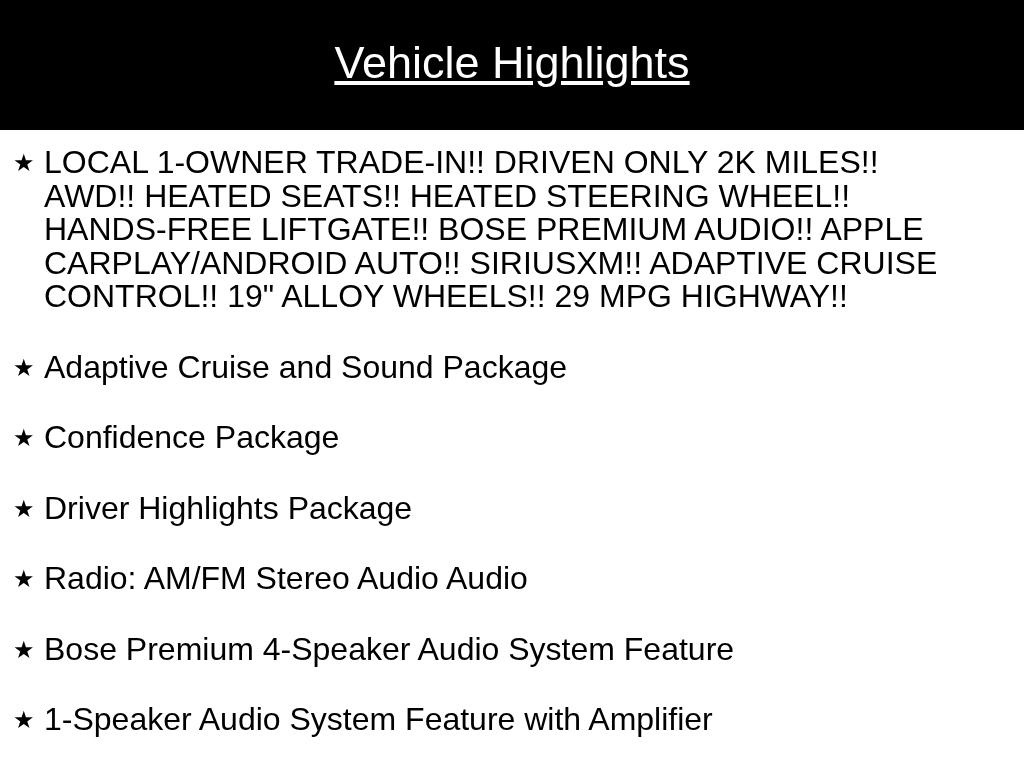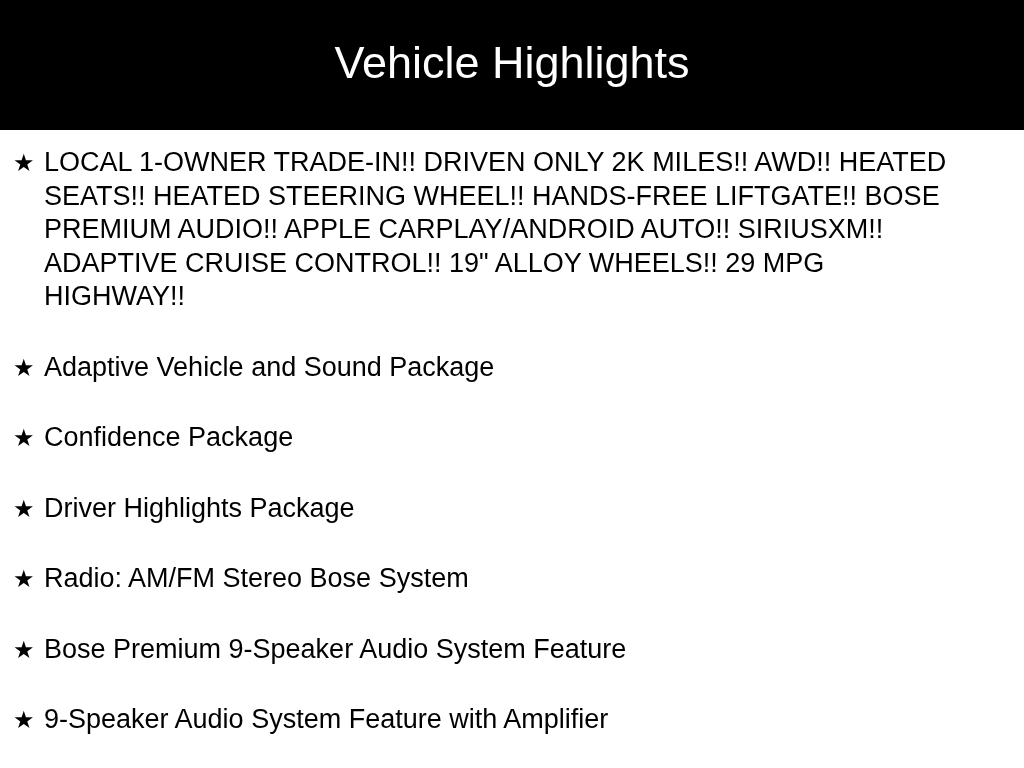--- a/index.html
+++ b/index.html
@@ -35,20 +35,21 @@
   .header-title {
     color: #ffffff;
     font-size: 45px;
     font-weight: normal;
     line-height: 1;
     letter-spacing: 0px;
     margin: 0;
     padding: 0 0 6px 0;
     text-align: center;
     white-space: nowrap;
+    text-decoration: underline;
   }
 
   
   .content {
     flex: 1 1 auto;
     background: #ffffff;
     padding: 16px 20px 0 13px;
     box-sizing: border-box;
   }
 
@@ -77,21 +78,21 @@
     line-height: 33.5px;
     color: #000000;
     text-align: left;
     user-select: none;
   }
 
   .item-text {
     flex: 1 1 auto;
     max-width: 915px;
     color: #000000;
-    font-size: 27px;
+    font-size: 32px;
     line-height: 33.5px;
     text-align: left;
     word-wrap: break-word;
   }
 </style>
 </head>
 <body>
 
 <div class="page">
 
@@ -102,44 +103,44 @@
   <div class="content">
     <ul class="highlight-list">
 
       <li class="highlight-item">
         <span class="bullet-star">★</span>
         <span class="item-text">LOCAL 1-OWNER TRADE-IN!! DRIVEN ONLY 2K MILES!! AWD!! HEATED SEATS!! HEATED STEERING WHEEL!! HANDS-FREE LIFTGATE!! BOSE PREMIUM AUDIO!! APPLE CARPLAY/ANDROID AUTO!! SIRIUSXM!! ADAPTIVE CRUISE CONTROL!! 19" ALLOY WHEELS!! 29 MPG HIGHWAY!!</span>
       </li>
 
       <li class="highlight-item">
         <span class="bullet-star">★</span>
-        <span class="item-text">Adaptive Vehicle and Sound Package</span>
+        <span class="item-text">Adaptive Cruise and Sound Package</span>
       </li>
 
       <li class="highlight-item">
         <span class="bullet-star">★</span>
         <span class="item-text">Confidence Package</span>
       </li>
 
       <li class="highlight-item">
         <span class="bullet-star">★</span>
         <span class="item-text">Driver Highlights Package</span>
       </li>
 
       <li class="highlight-item">
         <span class="bullet-star">★</span>
-        <span class="item-text">Radio: AM/FM Stereo Bose System</span>
+        <span class="item-text">Radio: AM/FM Stereo Audio Audio</span>
       </li>
 
       <li class="highlight-item">
         <span class="bullet-star">★</span>
-        <span class="item-text">Bose Premium 9-Speaker Audio System Feature</span>
+        <span class="item-text">Bose Premium 4-Speaker Audio System Feature</span>
       </li>
 
       <li class="highlight-item">
         <span class="bullet-star">★</span>
-        <span class="item-text">9-Speaker Audio System Feature with Amplifier</span>
+        <span class="item-text">1-Speaker Audio System Feature with Amplifier</span>
       </li>
 
     </ul>
   </div>
 
 </div>
 
 </body></html>

